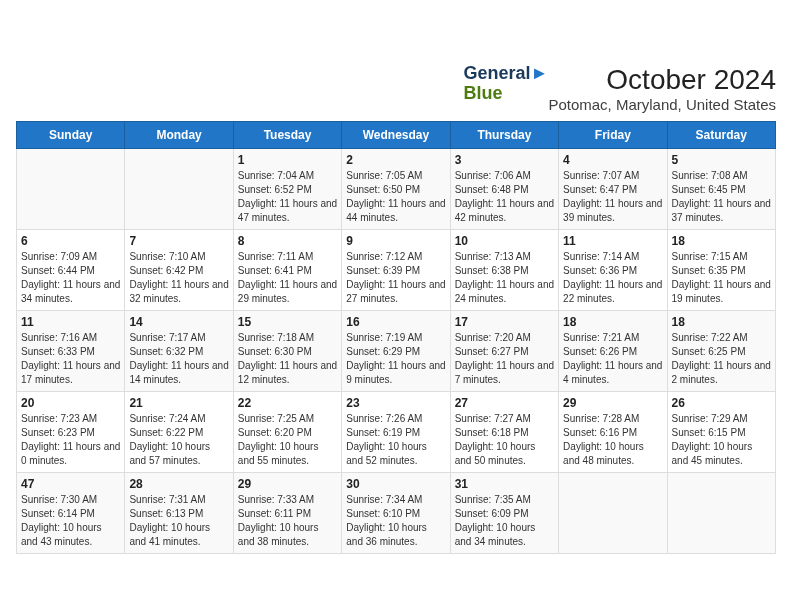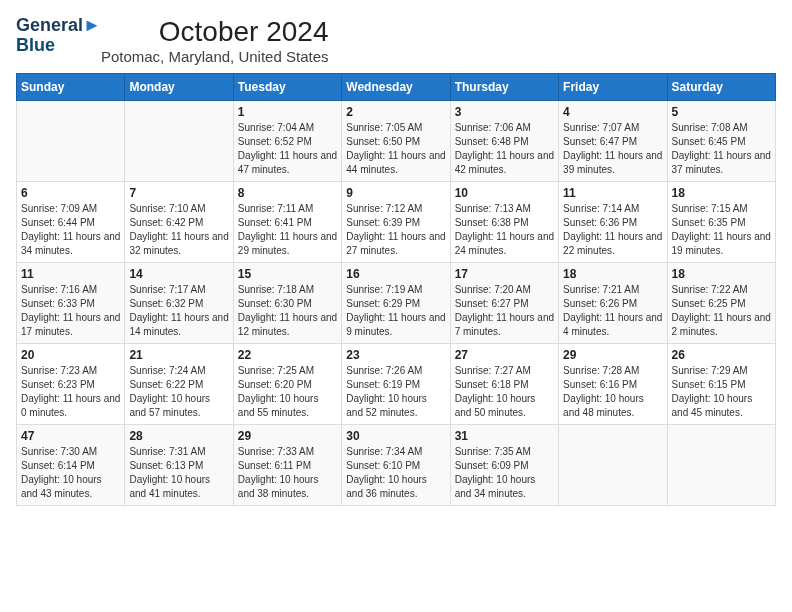--- a/index.html
+++ b/index.html
@@ -6,22 +6,23 @@
     body {
       font-family: Arial, sans-serif;
       background: #fff;
       width: 792px;
       min-height: 612px;
       padding: 16px;
     }
     .header {
       display: flex;
       align-items: flex-start;
-      justify-content: flex-start;
+      justify-content: flex-end;
       margin-bottom: 8px;
+      margin-top: 48px;
     }
     .logo {
       display: flex;
       align-items: center;
       gap: 2px;
     }
     .logo-text {
       font-size: 18px;
       font-weight: bold;
       color: #1a3a5c;
@@ -46,21 +47,21 @@
       width: 100%;
       border-collapse: collapse;
       table-layout: fixed;
     }
     thead th {
       background: #2176c7;
       color: #fff;
       font-size: 12px;
       font-weight: bold;
       padding: 6px 4px;
-      text-align: left;
+      text-align: center;
       border: 1px solid #1a5fa0;
     }
     tbody tr {
       border-bottom: 1px solid #ccc;
     }
     tbody td {
       vertical-align: top;
       padding: 4px 4px;
       font-size: 10.5px;
       color: #222;
@@ -83,21 +84,21 @@
       color: #333;
     }
   </style>
 </head>
 <body>
 
 <div class="header">
   <div class="logo">
     <div>
       <div class="logo-text">General<span>►</span></div>
-      <div class="logo-text" style="color:#0c4a6e;">Blue</div>
+      <div class="logo-text" style="color:#4d7c0f;">Blue</div>
     </div>
   </div>
   <div class="title-area">
     <div class="month-title">October 2024</div>
     <div class="location">Potomac, Maryland, United States</div>
   </div>
 </div>
 
 <table>
   <thead>

